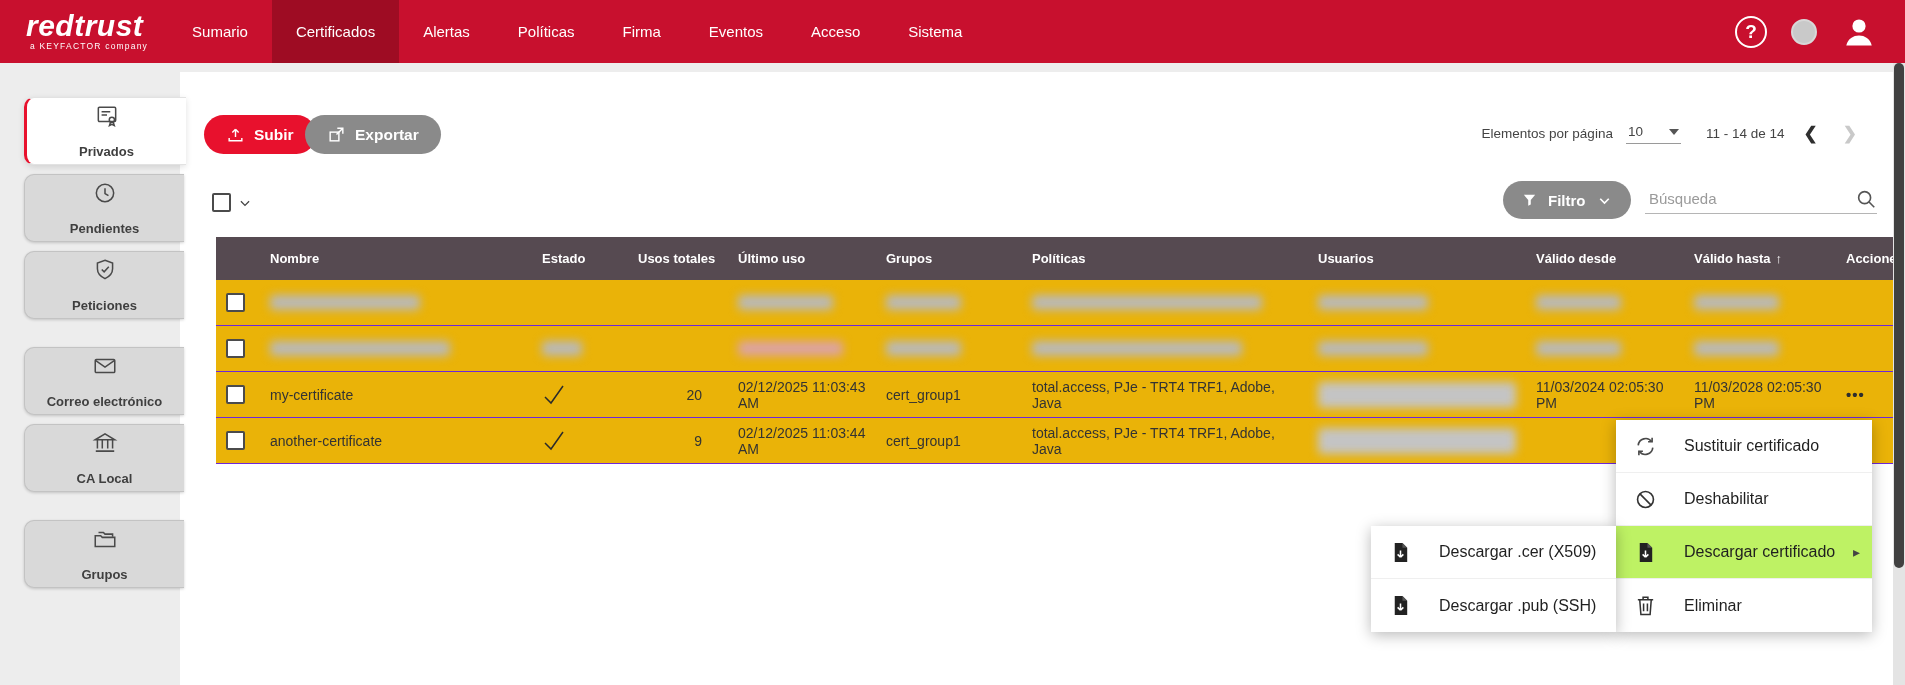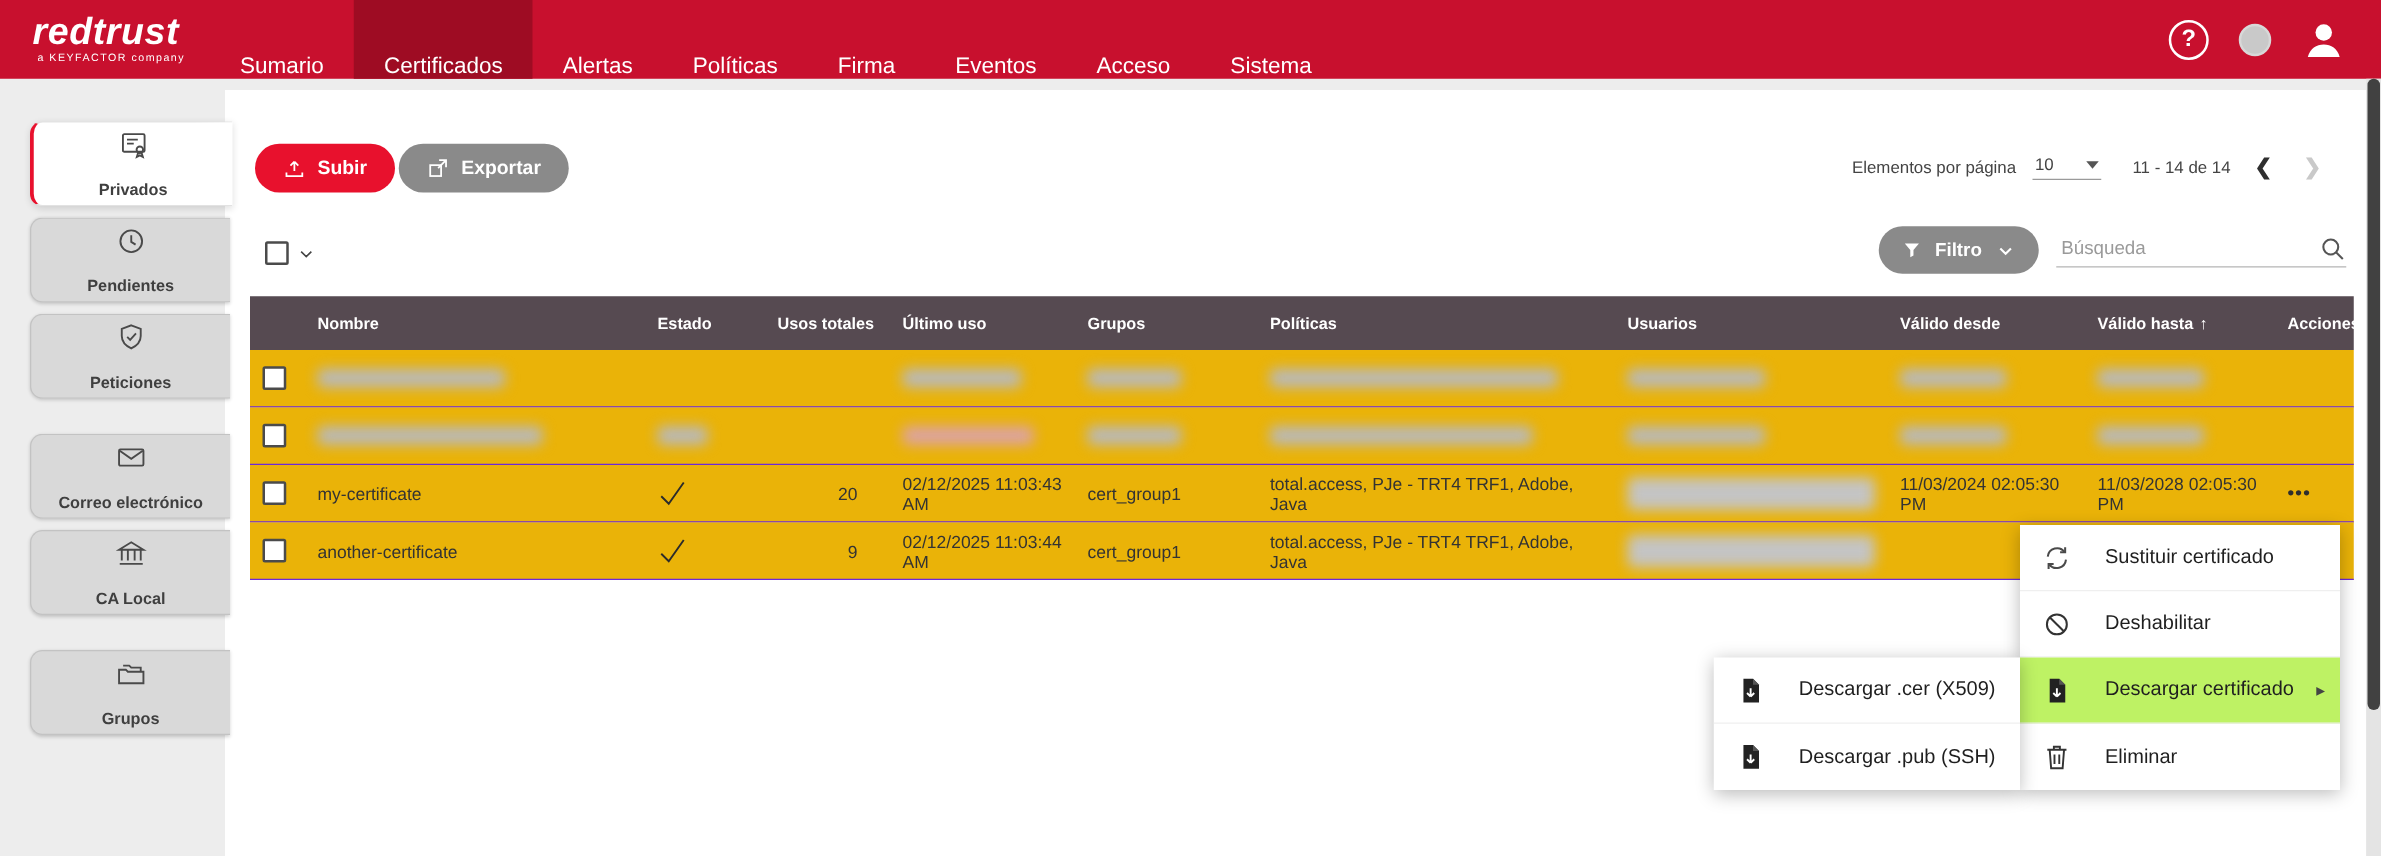--- a/index.html
+++ b/index.html
@@ -7,22 +7,22 @@
     font-family:"Liberation Sans", sans-serif; background:#ededed; }
 
   
   .topbar { position:absolute; left:0; top:0; width:1905px; height:63px;
     background:#c8102e; display:flex; align-items:stretch; z-index:20; }
   .logo { display:flex; flex-direction:column; justify-content:center;
     padding:0 20px 0 26px; color:#fff; }
   .logo-name { font-size:30px; font-weight:800; font-style:italic; line-height:28px; letter-spacing:.5px; }
   .logo-tag { font-size:8.5px; letter-spacing:1.2px; margin-top:1px; padding-left:4px;text-align:right; }
   .nav { display:flex; align-items:stretch; }
-  .nav-item { display:flex; align-items:flex-end; padding:0 24px; color:#fff;
-    font-size:18px; cursor:pointer; }
+  .nav-item { display:flex; align-items:center; padding:0 24px; color:#fff;
+    font-size:15px; cursor:pointer; }
   .nav-item.active { background:#9e0c23; font-weight:400; }
   .topbar-right { margin-left:auto; display:flex; align-items:center; gap:24px; padding-right:28px; }
   .help-icon { width:32px; height:32px; border:2.5px solid #fff; border-radius:50%;
     display:flex; align-items:center; justify-content:center; color:#fff;
     font-size:19px; font-weight:700; cursor:pointer; }
   .gray-dot { width:26px; height:26px; border-radius:50%; background:#c9c9c9; border:2px solid #d8d8d8; cursor:pointer; }
   .avatar { width:36px; height:36px; cursor:pointer; }
 
   
   .sidebar { position:absolute; left:24px; top:97px; width:160px; z-index:5; }
@@ -39,21 +39,21 @@
 
   
   .panel { position:absolute; left:180px; top:72px; width:1713px; height:613px;
     background:#fff; z-index:2; }
 
   .btn { display:inline-flex; align-items:center; gap:9px; height:39px;
     border:none; border-radius:20px; color:#fff; font-size:15.5px; font-weight:700;
     padding:0 22px; cursor:pointer; font-family:inherit; }
   .btn svg { width:19px; height:19px; stroke:#fff; fill:none; stroke-width:1.8; }
   .btn-red { background:#e8112d; position:absolute; left:24px; top:43px; }
-  .btn-gray { background:#8a8a8a; position:absolute; left:139px; top:43px; }
+  .btn-gray { background:#8a8a8a; position:absolute; left:125px; top:43px; }
 
   .pagination { position:absolute; right:30px; top:50px; display:flex;
     align-items:center; gap:13px; font-size:13.5px; color:#444; }
   .per-page-select { display:flex; align-items:center; gap:26px;
     border-bottom:1px solid #9a9a9a; padding:2px 2px 4px 2px; cursor:pointer; }
   .caret-down { width:0; height:0; border-left:5px solid transparent;
     border-right:5px solid transparent; border-top:6px solid #555; }
   .range { margin-left:12px; }
   .page-chevron { font-size:17px; font-weight:700; color:#2f2f2f; cursor:pointer; padding:0 6px; }
   .page-chevron.disabled { color:#c9c9c9; cursor:default; }
@@ -69,21 +69,21 @@
     font-size:15px; font-weight:700; cursor:pointer; font-family:inherit; }
   .filter-btn svg { width:17px; height:17px; }
   .search-wrap { position:absolute; left:1465px; top:112px; width:232px;
     border-bottom:1px solid #b5b5b5; display:flex; align-items:center; }
   .search-wrap input { border:none; outline:none; flex:1; font-size:15px;
     color:#333; padding:6px 4px; font-family:inherit; background:transparent; }
   .search-wrap input::placeholder { color:#9a9a9a; }
   .search-wrap svg { width:22px; height:22px; stroke:#555; fill:none; stroke-width:1.8; cursor:pointer; }
 
   
-  .table { position:absolute; left:20px; top:165px; width:1683px; }
+  .table { position:absolute; left:36px; top:165px; width:1683px; }
   .t-head, .t-row { display:grid;
     grid-template-columns:44px 272px 96px 100px 148px 146px 286px 218px 158px 152px 63px; }
   .t-head { background:#564a51; color:#fff; height:43px; }
   .t-head .hcell { display:flex; align-items:center; padding:0 10px;
     font-size:13px; font-weight:700; line-height:14px; }
   .sort-arrow { margin-left:5px; font-size:13px; }
   .t-row { height:46px; border-bottom:1px solid #6d28d9; background:#eab308; }
   .cell { display:flex; align-items:center; padding:0 10px; font-size:14px;
     color:#333; line-height:16px; overflow:hidden; }
   .cell.num { justify-content:flex-end; padding-right:26px; }

